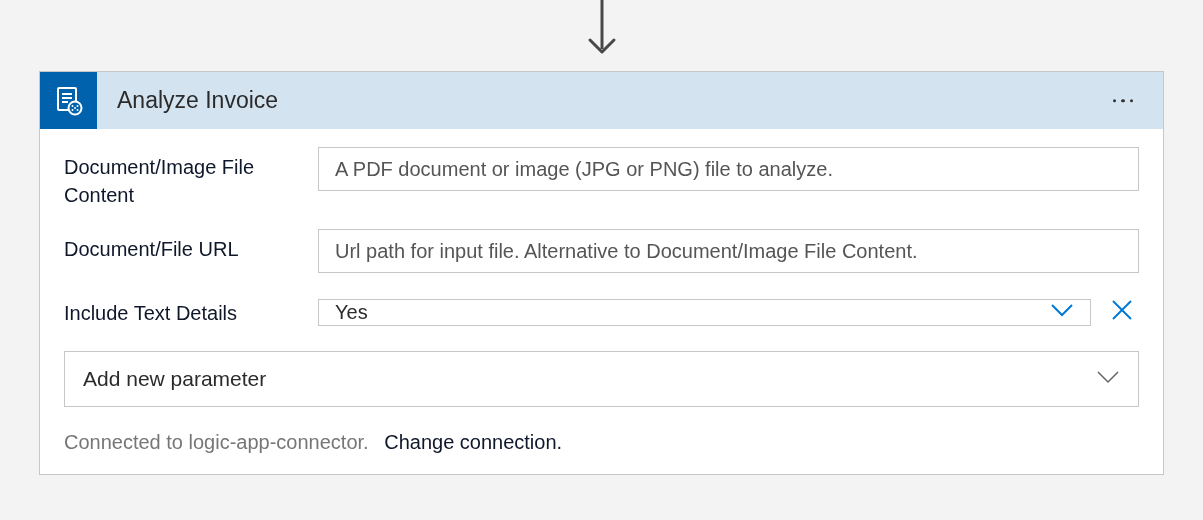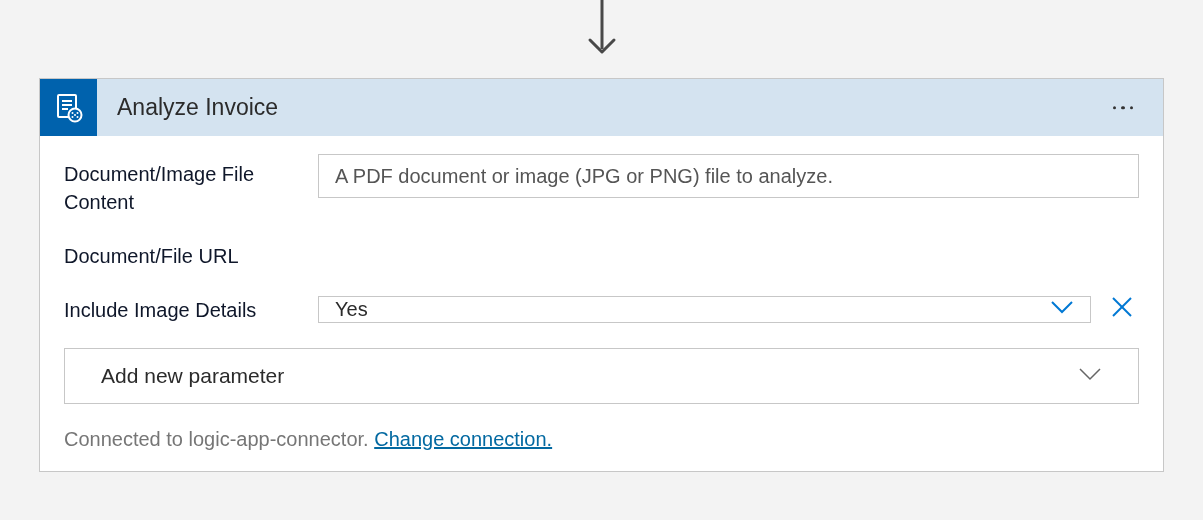--- a/index.html
+++ b/index.html
@@ -16,21 +16,21 @@
       left: 50%;
       top: 0;
       transform: translateX(-50%);
       display: flex;
       flex-direction: column;
       align-items: center;
     }
     .card {
       position: absolute;
       left: 39px;
-      top: 78px;
+      top: 71px;
       width: 1125px;
       border: 1px solid #c7c7c7;
       background: #ffffff;
     }
     .card-header {
       display: flex;
       align-items: center;
       background: #d4e3f0;
       height: 57px;
       position: relative;
@@ -127,40 +127,40 @@
     .add-param-row {
       margin-top: 8px;
     }
     .add-param-box {
       width: 100%;
       height: 56px;
       border: 1px solid #c7c7c7;
       display: flex;
       align-items: center;
       justify-content: space-between;
-      padding: 0 36px;
+      padding: 0 18px;
       cursor: pointer;
       background: #fff;
     }
     .add-param-label {
       font-size: 21px;
       color: #2b2b2b;
     }
     .add-param-chev {
       color: #555;
     }
     .footer-row {
       margin-top: 24px;
       font-size: 20px;
       color: #767676;
     }
     .footer-link {
-      color: #0369a1;
-      cursor: pointer;
-      text-decoration: underline;
+      color: #0f172a;
+      margin-left: 10px;
+      cursor: pointer;
     }
   </style>
 </head>
 <body>
 
 <div class="connector-arrow">
   <svg width="30" height="60" viewBox="0 0 30 60">
     <line x1="15" y1="0" x2="15" y2="49" stroke="#484848" stroke-width="3"></line>
     <polyline points="3,40 15,52 27,40" fill="none" stroke="#484848" stroke-width="3" stroke-linecap="round" stroke-linejoin="round"></polyline>
   </svg>
@@ -192,24 +192,25 @@
 
   <div class="card-body">
 
     <div class="form-row">
       <div class="form-label">Document/Image File Content</div>
       <input type="text" class="form-input" placeholder="A PDF document or image (JPG or PNG) file to analyze." style="">
     </div>
 
     <div class="form-row">
       <div class="form-label">Document/File URL</div>
+      <input type="text" class="form-input" placeholder="Url path for input file. Alternative to Document/Image File Content." style="">
     </div>
 
     <div class="form-row">
-      <div class="form-label">Include Image Details</div>
+      <div class="form-label">Include Text Details</div>
       <div class="select-row" style="flex:1;">
         <div class="select-box">
           <span class="select-value">Yes</span>
           <span class="select-chev">
             <svg width="24" height="14" viewBox="0 0 24 14">
                 <polyline points="2,2 12,12 22,2" fill="none" stroke="#0078d4" stroke-width="2"></polyline>
               </svg>
           </span>
         </div>
         <span class="remove-x">

